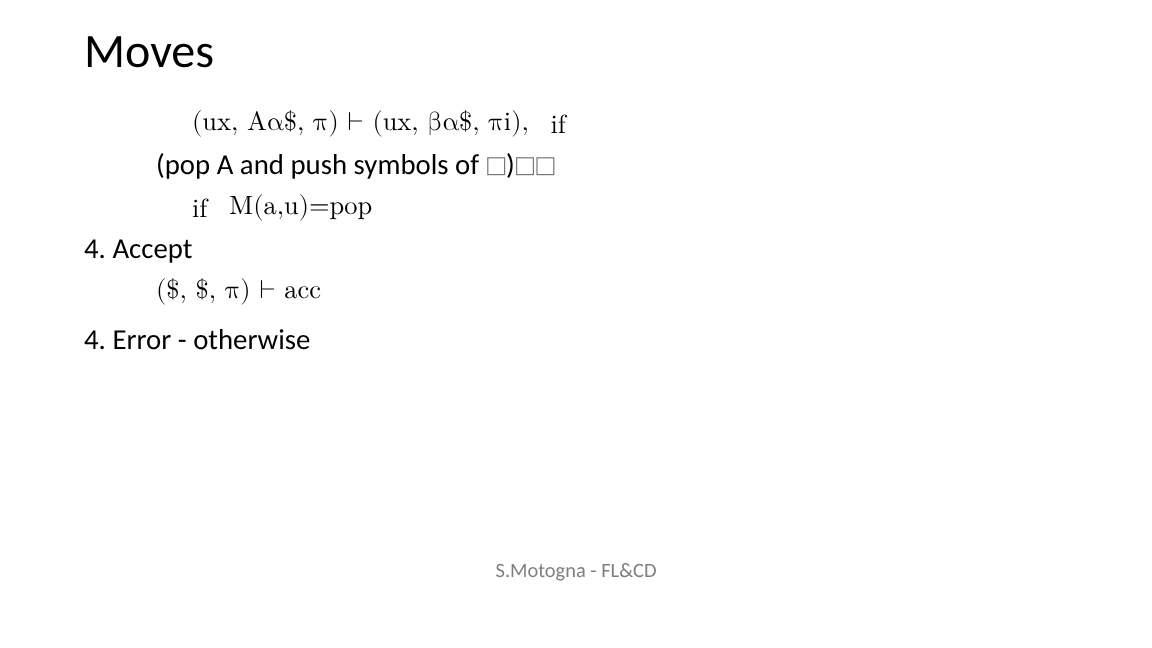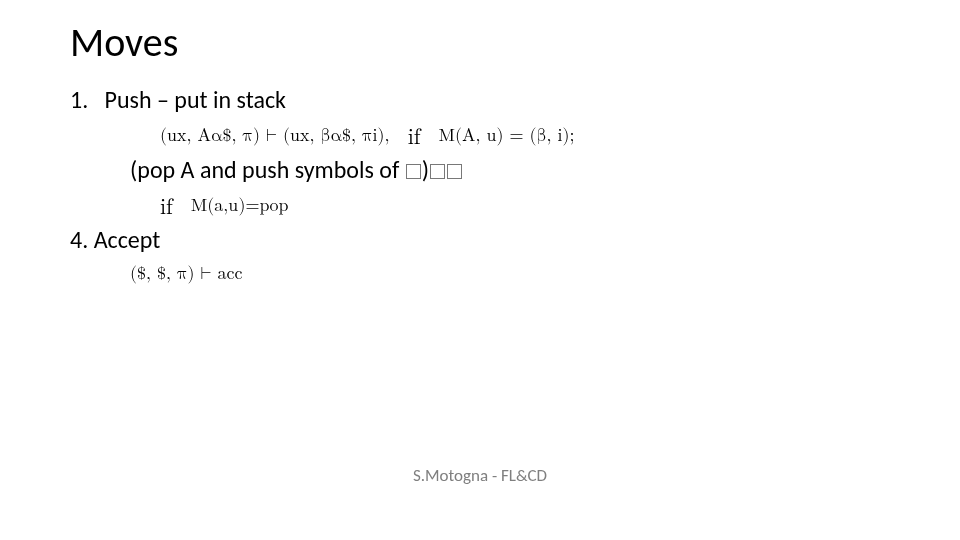--- a/index.html
+++ b/index.html
@@ -40,21 +40,21 @@
     padding-left: 48px;
   }
   .math-row {
     display: flex;
     align-items: center;
     gap: 18px;
     margin: 4px 0 4px 48px;
   }
   .math {
     font-family: "Latin Modern Math", "Cambria Math", "STIX Two Math", "Times New Roman", serif;
-    font-size: 18px;
+    font-size: 22px;
   }
   .if {
     font-family: "Latin Modern Roman", "Times New Roman", serif;
     font-size: 22px;
     text-align: right;
   }
   .spacer-sm { height: 6px; }
   .footer {
     position: absolute;
     bottom: 20px;
@@ -74,46 +74,42 @@
   }
 </style>
 </head>
 <body>
 
 <div class="slide">
   <div class="title">Moves</div>
 
   <div class="body">
 
-    <div class="line">
-      <span>1.</span>&nbsp;&nbsp;
-      <span>Push – put in stack</span>
-    </div>
 
     <div class="math-row" style="margin-left:90px;">
       <span class="math">(ux, Aα$, π) ⊢ (ux, βα$, πi),</span>
       <span class="if">if</span>
-      <span class="math">M(A, u) = (β, i);</span>
     </div>
 
     <div class="line indent" style="padding-left:60px;">
       <span>(pop A and push symbols of </span><span class="boxchar"></span><span>)</span><span class="boxchar"></span><span class="boxchar"></span>
     </div>
 
 
     <div class="math-row" style="margin-left:90px;">
       <span class="if">if</span>
       <span class="math">M(a,u)=pop</span>
     </div>
 
     <div class="line">4. Accept</div>
 
     <div class="math-row" style="margin-left:60px;">
       <span class="math">($, $, π) ⊢ acc</span>
     </div>
 
     <div class="spacer-sm"></div>
 
+    <div class="line">4. Error - otherwise</div>
 
   </div>
 
   <div class="footer">S.Motogna - FL&amp;CD</div>
 </div>
 
 </body></html>

